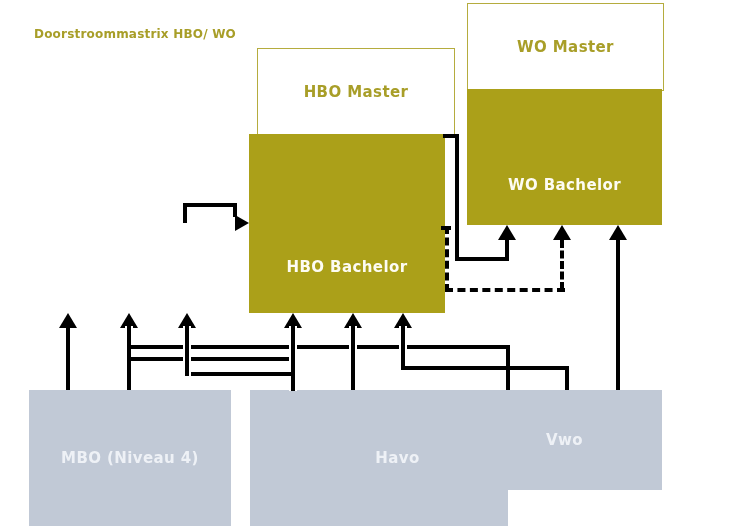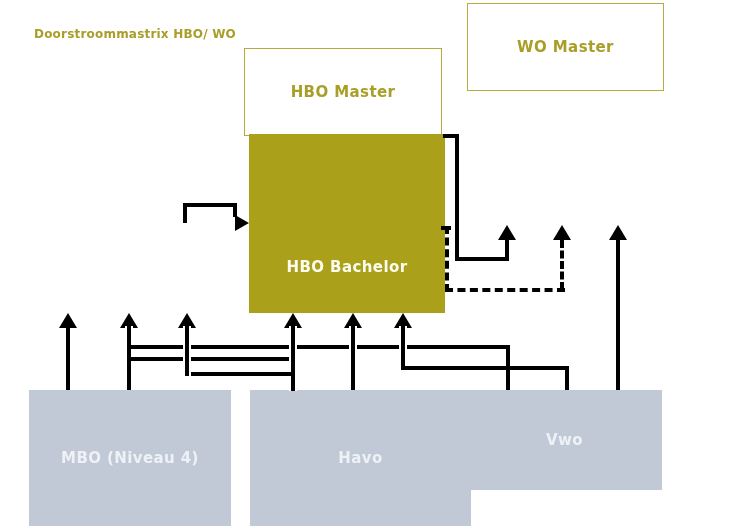--- a/index.html
+++ b/index.html
@@ -39,39 +39,42 @@
   .dash-h{position:absolute;height:0;border-top:4px dashed var(--line);}
   .dash-v{position:absolute;width:0;border-left:4px dashed var(--line);}
 </style>
 </head>
 <body>
 
 <div id="canvas">
 
   <div class="title">Doorstroommastrix HBO/ WO</div>
 
-  <div class="box outlined center" style="left:244px;top:48px;width:196px;height:86px;justify-content:center;">
+  <div class="box outlined center" style="left:257px;top:48px;width:196px;height:86px;justify-content:center;">
     <span class="lbl">HBO Master</span>
   </div>
 
   <div class="box olive" style="left:249px;top:134px;width:196px;height:179px;">
     <span class="lbl abs" style="top:124px;text-align:center;">HBO Bachelor</span>
   </div>
 
   <div class="box outlined center" style="left:467px;top:3px;width:195px;height:86px;">
     <span class="lbl">WO Master</span>
   </div>
 
+  <div class="box olive" style="left:467px;top:89px;width:195px;height:136px;">
+    <span class="lbl abs" style="top:87px;">WO Bachelor</span>
+  </div>
 
 
   <div class="box gray center" style="left:29px;top:390px;width:202px;height:136px;">
     <span class="lbl">MBO (Niveau 4)</span>
   </div>
 
-  <div class="box gray center" style="left:250px;top:390px;width:221px;height:136px;">
+  <div class="box gray center" style="left:250px;top:390px;width:221px;height:136px;padding-left:37px;">
     <span class="lbl">Havo</span>
   </div>
 
   <div class="box gray center" style="left:467px;top:390px;width:195px;height:100px;">
     <span class="lbl">Vwo</span>
   </div>
 
   <div>
     <div class="arr-up" style="left:59px;top:313px;"></div>
     <div class="v" style="left:66px;top:326px;width:4px;height:64px;"></div>

